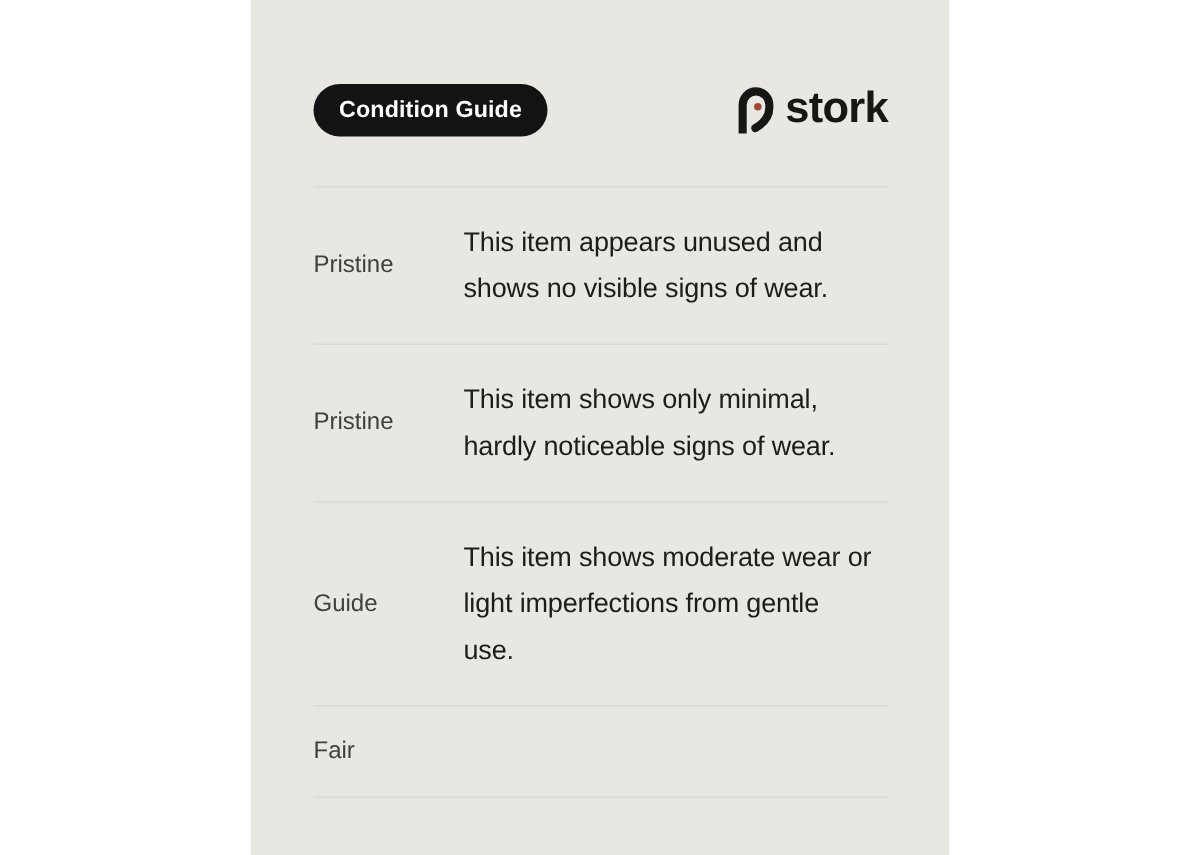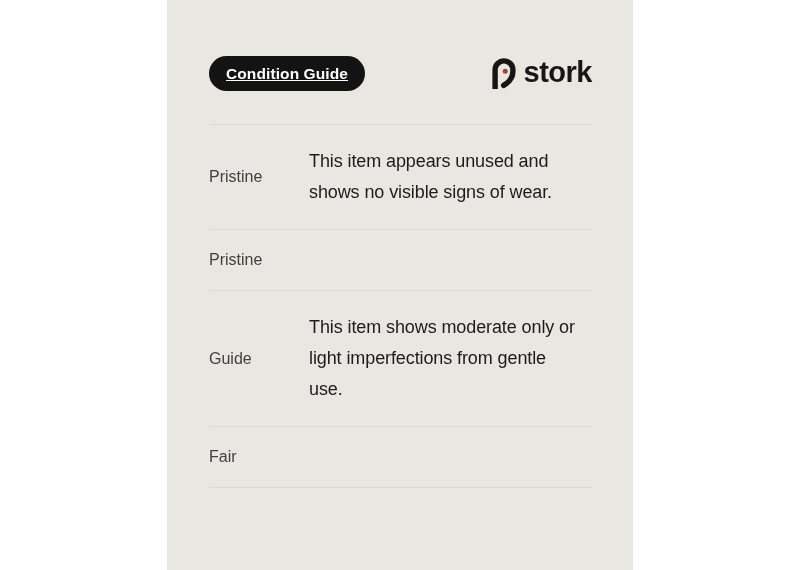--- a/index.html
+++ b/index.html
@@ -36,21 +36,20 @@
     background: #131313;
     color: #ffffff;
     height: 35px;
     line-height: 35px;
     border-radius: 18px;
     padding: 0 17px;
     font-size: 15.5px;
     font-weight: 700;
     letter-spacing: 0.1px;
     white-space: nowrap;
-    text-decoration: underline;
   }
   .brand {
     display: flex;
     align-items: center;
     gap: 7px;
     margin-left: 29px;
   }
   .brand svg {
     display: block;
   }
@@ -114,25 +113,27 @@
     <div class="table">
 
       <div class="row">
         <div class="row-label">Pristine</div>
         <div class="row-desc">This item appears unused and
 shows no visible signs of wear.</div>
       </div>
 
       <div class="row">
         <div class="row-label">Pristine</div>
+        <div class="row-desc">This item shows only minimal,
+hardly noticeable signs of wear.</div>
       </div>
 
       <div class="row">
         <div class="row-label">Guide</div>
-        <div class="row-desc">This item shows moderate only or
+        <div class="row-desc">This item shows moderate wear or
 light imperfections from gentle
 use.</div>
       </div>
 
       <div class="row">
         <div class="row-label">Fair</div>
       </div>
 
     </div>
   </div>

